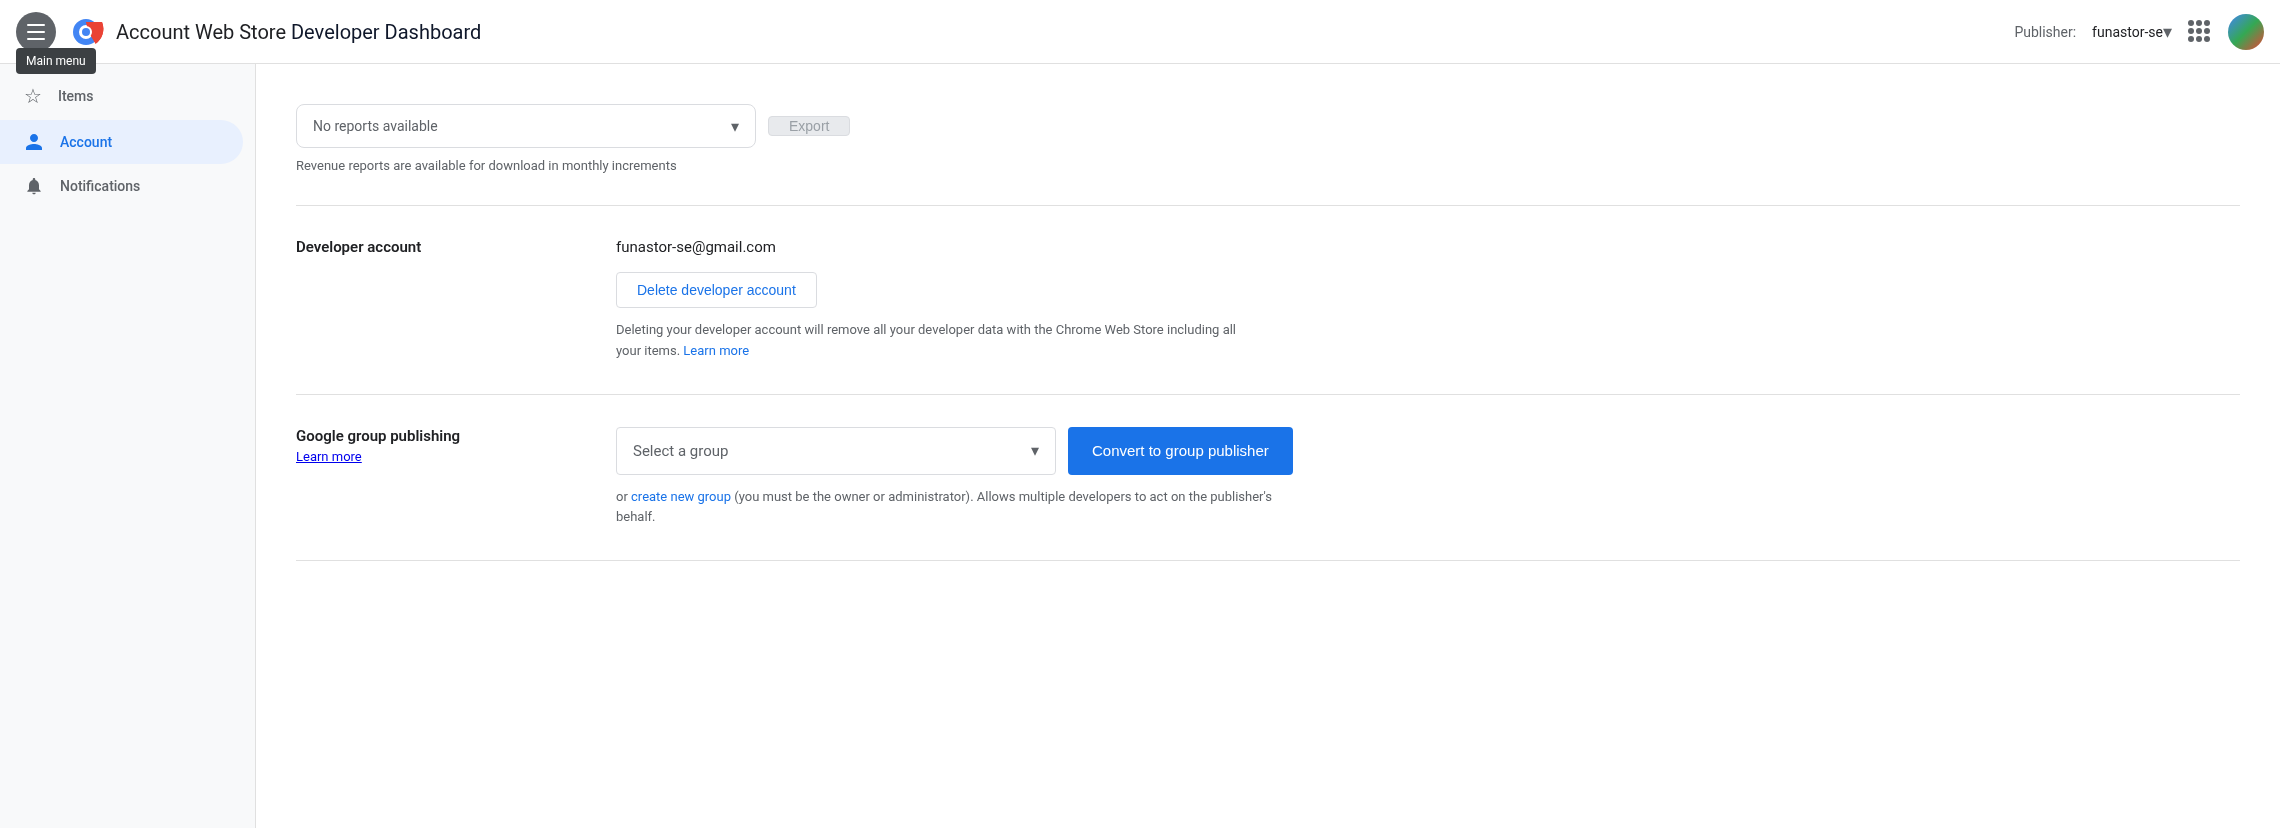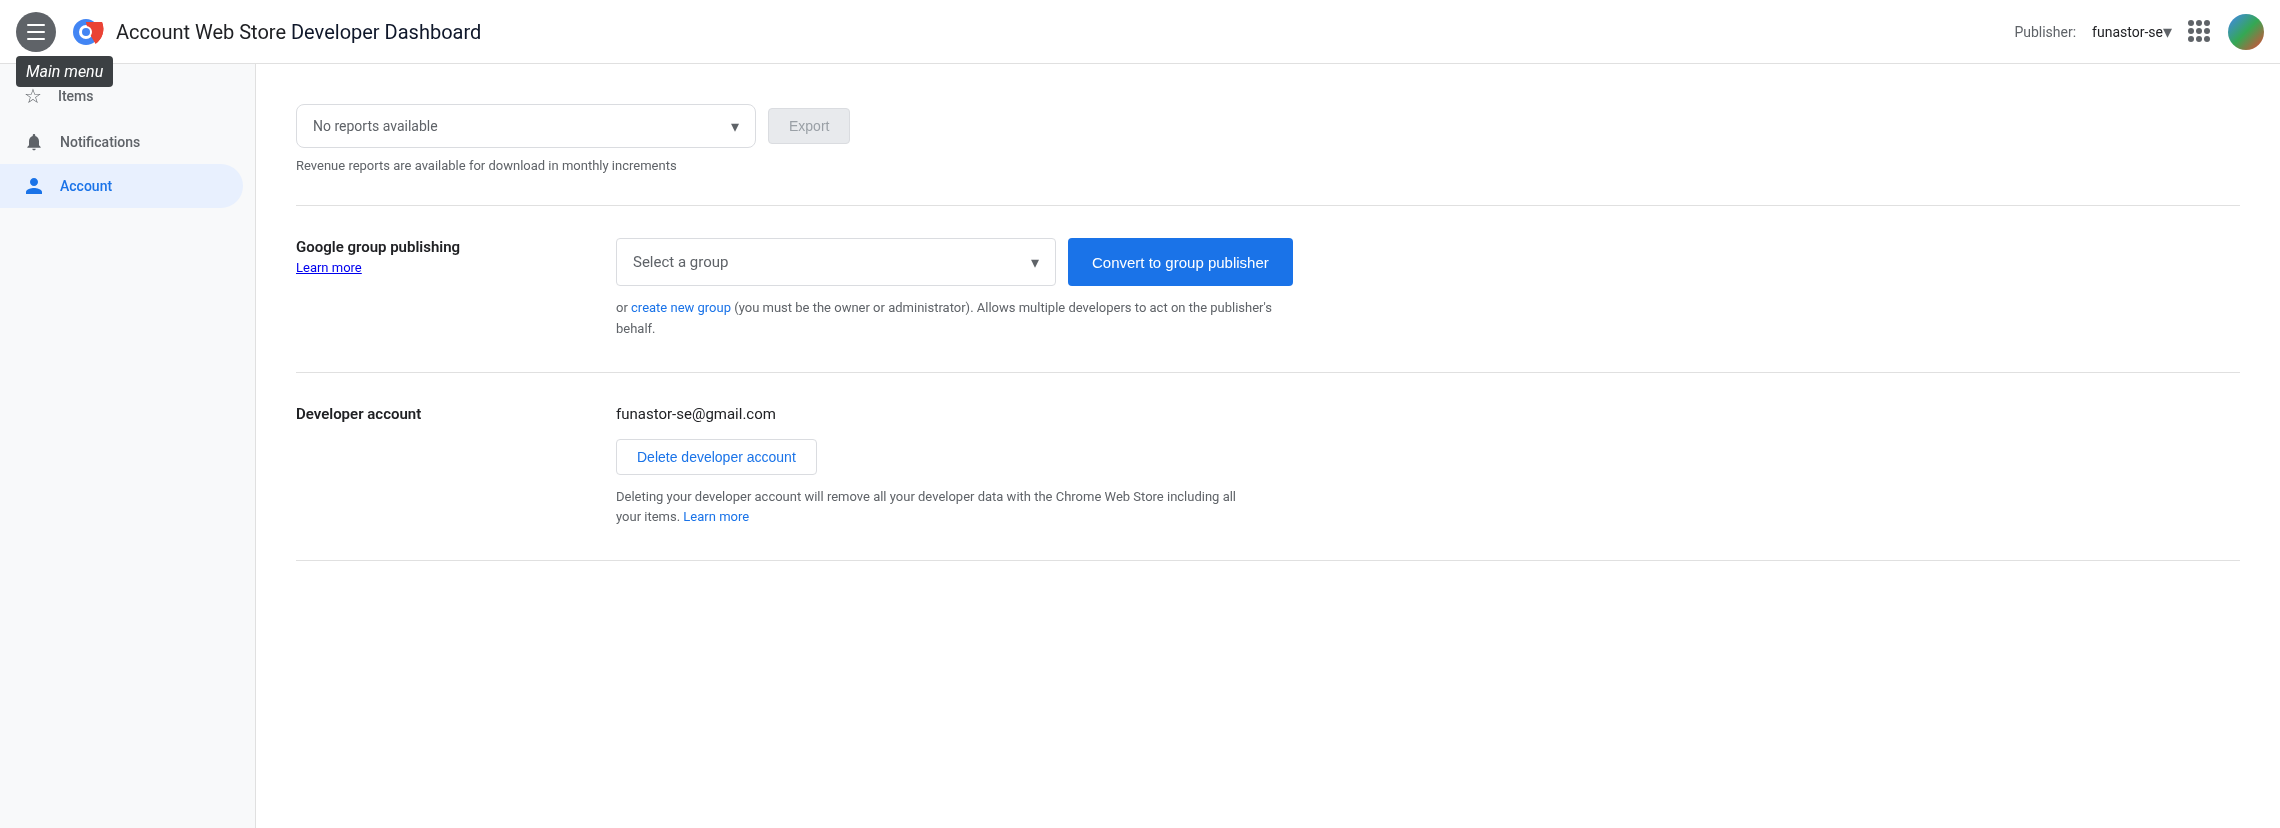--- a/index.html
+++ b/index.html
@@ -44,30 +44,29 @@
       position: relative;
     }
     .menu-btn .bar {
       width: 18px;
       height: 2px;
       background: #fff;
       border-radius: 1px;
     }
     .menu-tooltip {
       position: absolute;
-      top: 44px;
+      top: 36px;
       left: 0;
       background: #3c4043;
       color: #fff;
-      font-size: 16px;
+      font-size: 12px;
       padding: 6px 10px;
       border-radius: 4px;
       white-space: nowrap;
       z-index: 200;
-      font-style: italic;
     }
     .chrome-logo {
       width: 36px;
       height: 36px;
     }
     .header-title {
       font-size: 20px;
       color: #202124;
       font-weight: 400;
     }
@@ -202,21 +201,21 @@
       height: 44px;
       border: 1px solid #dadce0;
       border-radius: 8px;
       padding: 0 16px;
       background: #fff;
       cursor: pointer;
       font-size: 14px;
       color: #5f6368;
     }
     .export-btn {
-      height: 36px;
+      height: 20px;
       padding: 0 20px;
       background: #e8eaed;
       color: #9aa0a6;
       border: 1px solid #dadce0;
       border-radius: 4px;
       font-size: 14px;
       cursor: not-allowed;
     }
     .reports-hint {
       margin-top: 10px;
@@ -348,49 +347,63 @@
   </div>
 </header>
 
 <div class="layout">
 
   <nav class="sidebar">
     <div class="sidebar-item">
       <span class="icon">☆</span>
       <span>Items</span>
     </div>
+    <div class="sidebar-item active">
+      <span class="icon">
+        <svg width="20" height="20" viewBox="0 0 24 24" fill="#1a73e8">
+            <path d="M12 12c2.7 0 4.8-2.1 4.8-4.8S14.7 2.4 12 2.4 7.2 4.5 7.2 7.2 9.3 12 12 12zm0 2.4c-3.2 0-9.6 1.6-9.6 4.8v2.4h19.2v-2.4c0-3.2-6.4-4.8-9.6-4.8z"></path>
+          </svg>
+      </span>
+      <span>Account</span>
+    </div>
     <div class="sidebar-item">
       <span class="icon">
         <svg width="20" height="20" viewBox="0 0 24 24" fill="#5f6368">
             <path d="M12 22c1.1 0 2-.9 2-2h-4c0 1.1.9 2 2 2zm6-6V11c0-3.07-1.64-5.64-4.5-6.32V4c0-.83-.67-1.5-1.5-1.5s-1.5.67-1.5 1.5v.68C7.63 5.36 6 7.92 6 11v5l-2 2v1h16v-1l-2-2z"></path>
           </svg>
       </span>
       <span>Notifications</span>
-    </div>
-    <div class="sidebar-item active">
-      <span class="icon">
-        <svg width="20" height="20" viewBox="0 0 24 24" fill="#1a73e8">
-            <path d="M12 12c2.7 0 4.8-2.1 4.8-4.8S14.7 2.4 12 2.4 7.2 4.5 7.2 7.2 9.3 12 12 12zm0 2.4c-3.2 0-9.6 1.6-9.6 4.8v2.4h19.2v-2.4c0-3.2-6.4-4.8-9.6-4.8z"></path>
-          </svg>
-      </span>
-      <span>Account</span>
     </div>
   </nav>
 
   <main class="main">
 
     <div class="reports-area">
       <div class="reports-row">
         <div class="reports-dropdown">
           <span>No reports available</span>
           <span class="chevron-down"></span>
         </div>
         <button class="export-btn">Export</button>
       </div>
       <div class="reports-hint">Revenue reports are available for download in monthly increments</div>
+    </div>
+
+    <div class="section">
+      <div class="section-label">
+        <div class="title">Developer account</div>
+      </div>
+      <div class="section-content">
+        <div class="email">funastor-se@gmail.com</div>
+        <button class="delete-btn">Delete developer account</button>
+        <div class="delete-hint">
+          <span>Deleting your developer account will remove all your developer data with the Chrome Web Store including all your items.</span>
+          <a href="#">Learn more</a>
+        </div>
+      </div>
     </div>
 
     <div class="section">
       <div class="section-label">
         <div class="title">Google group publishing</div>
         <div class="subtitle">
           <a href="#">Learn more</a>
         </div>
       </div>
       <div class="section-content">
@@ -400,28 +413,14 @@
             <span class="chevron-down"></span>
           </div>
           <button class="convert-btn">Convert to group publisher</button>
         </div>
         <div class="group-hint">
           <span>or </span><a href="#">create new group</a><span> (you must be the owner or administrator). Allows multiple developers to act on the publisher's behalf.</span>
         </div>
       </div>
     </div>
 
-    <div class="section">
-      <div class="section-label">
-        <div class="title">Developer account</div>
-      </div>
-      <div class="section-content">
-        <div class="email">funastor-se@gmail.com</div>
-        <button class="delete-btn">Delete developer account</button>
-        <div class="delete-hint">
-          <span>Deleting your developer account will remove all your developer data with the Chrome Web Store including all your items.</span>
-          <a href="#">Learn more</a>
-        </div>
-      </div>
-    </div>
-
   </main>
 </div>
 
 </body></html>

